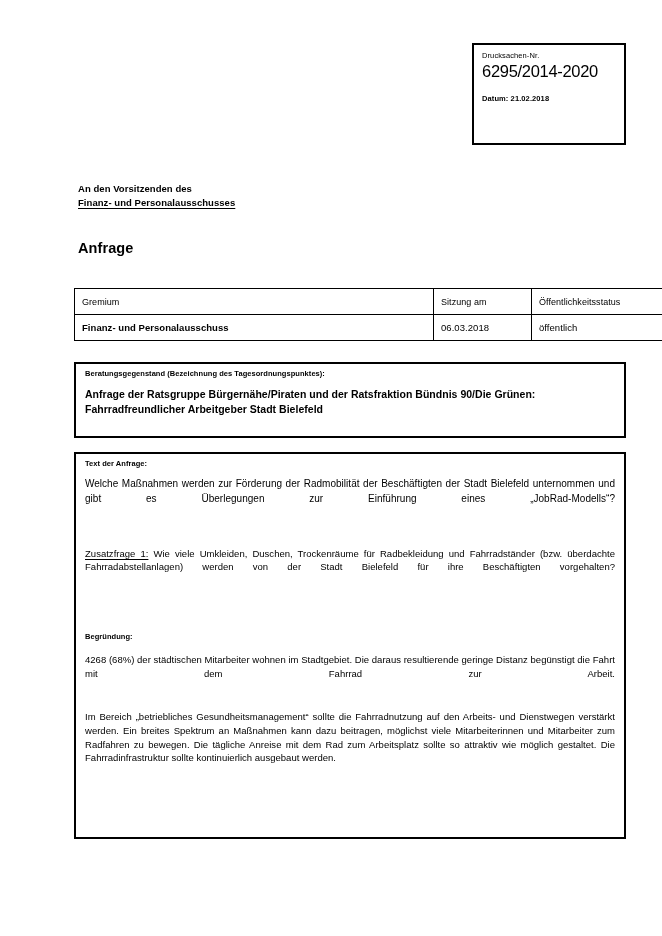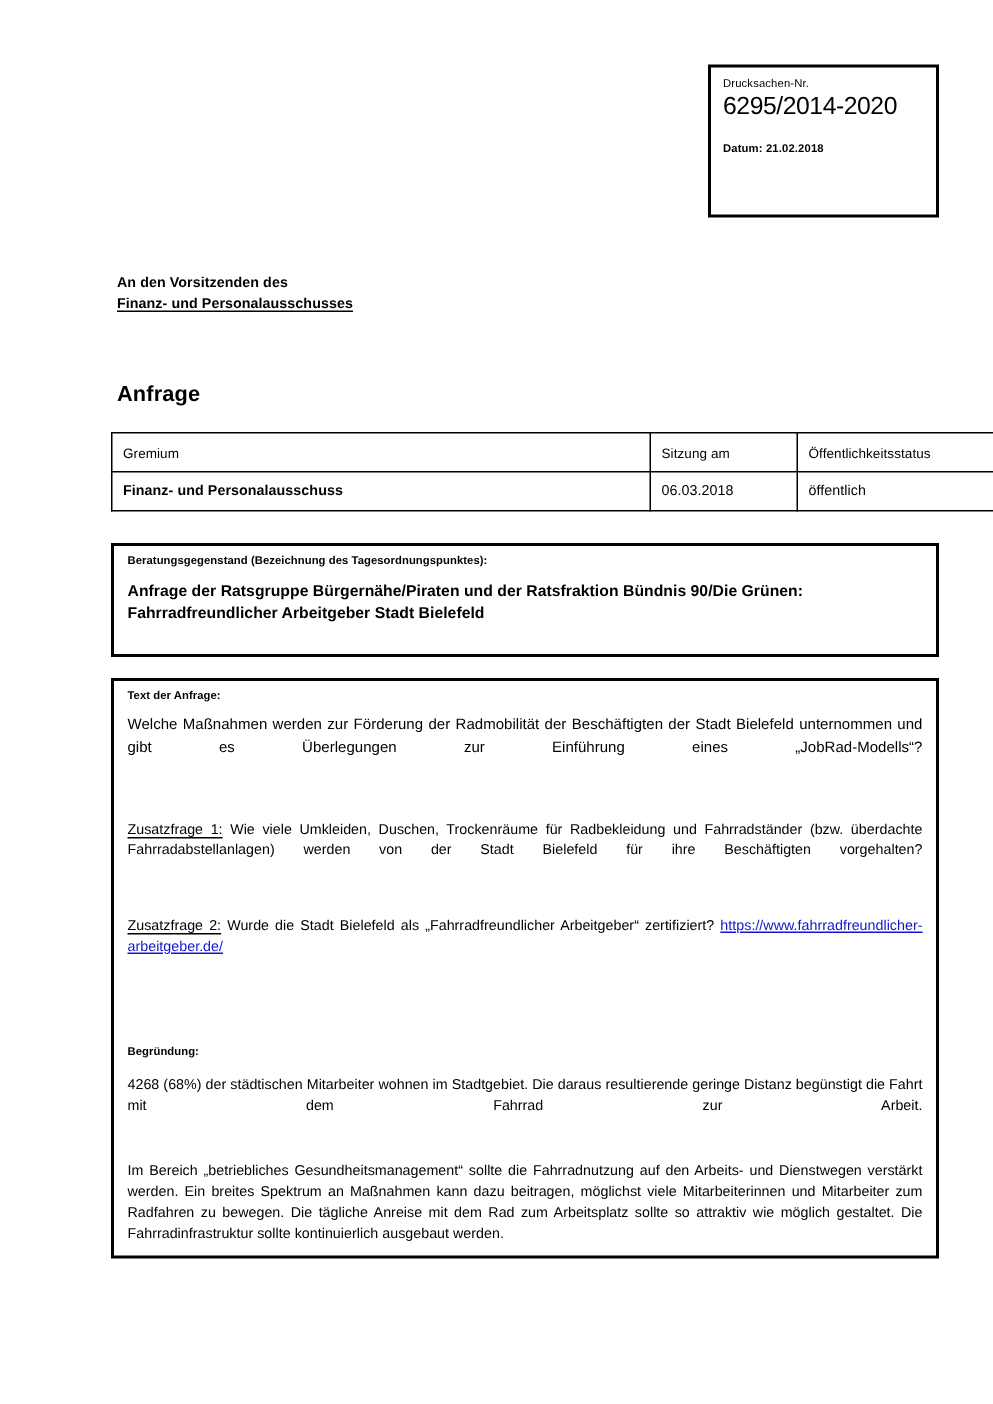--- a/index.html
+++ b/index.html
@@ -65,21 +65,21 @@
   }
   .addressee .underlined {
     text-decoration: underline;
     text-underline-offset: 2px;
   }
 
   
   .doc-title {
     position: absolute;
     left: 78px;
-    top: 255px;
+    top: 240px;
     font-size: 14.5px;
     font-weight: bold;
     letter-spacing: 0.1px;
   }
 
   
   .committee-table {
     position: absolute;
     left: 74px;
     top: 288px;
@@ -222,21 +222,20 @@
     <div class="subject-text">Anfrage der Ratsgruppe Bürgernähe/Piraten und der Ratsfraktion Bündnis 90/Die Grünen: Fahrradfreundlicher Arbeitgeber Stadt Bielefeld</div>
   </div>
 
   <div class="box box-request">
     <div class="box-caption">Text der Anfrage:</div>
 
     <div class="q-main">Welche Maßnahmen werden zur Förderung der Radmobilität der Beschäftigten der Stadt Bielefeld unternommen und gibt es Überlegungen zur Einführung eines „JobRad-Modells“?</div>
 
     <div class="p-just q-sub-1"><span class="q-label">Zusatzfrage 1:</span><span> Wie viele Umkleiden, Duschen, Trockenräume für Radbekleidung und Fahrradständer (bzw. überdachte Fahrradabstellanlagen) werden von der Stadt Bielefeld für ihre Beschäftigten vorgehalten?</span></div>
 
-    <div class="p-just q-sub-2"><span class="q-label">Zusatzfrage 2:</span><span> Wurde die Stadt Bielefeld als „Fahrradfreundlicher Arbeitgeber“ zertifiziert? </span><a class="url-link" href="#">https://www.fahrradfreundlicher-arbeitgeber.de/</a></div>
 
     <div class="reason-caption">Begründung:</div>
 
     <div class="p-just p-reason-1">4268 (68%) der städtischen Mitarbeiter wohnen im Stadtgebiet. Die daraus resultierende geringe Distanz begünstigt die Fahrt mit dem Fahrrad zur Arbeit.</div>
 
     <div class="p-just p-reason-2">Im Bereich „betriebliches Gesundheitsmanagement“ sollte die Fahrradnutzung auf den Arbeits- und Dienstwegen verstärkt werden. Ein breites Spektrum an Maßnahmen kann dazu beitragen, möglichst viele Mitarbeiterinnen und Mitarbeiter zum Radfahren zu bewegen. Die tägliche Anreise mit dem Rad zum Arbeitsplatz sollte so attraktiv wie möglich gestaltet. Die Fahrradinfrastruktur sollte kontinuierlich ausgebaut werden.</div>
   </div>
 
 </div>
 

